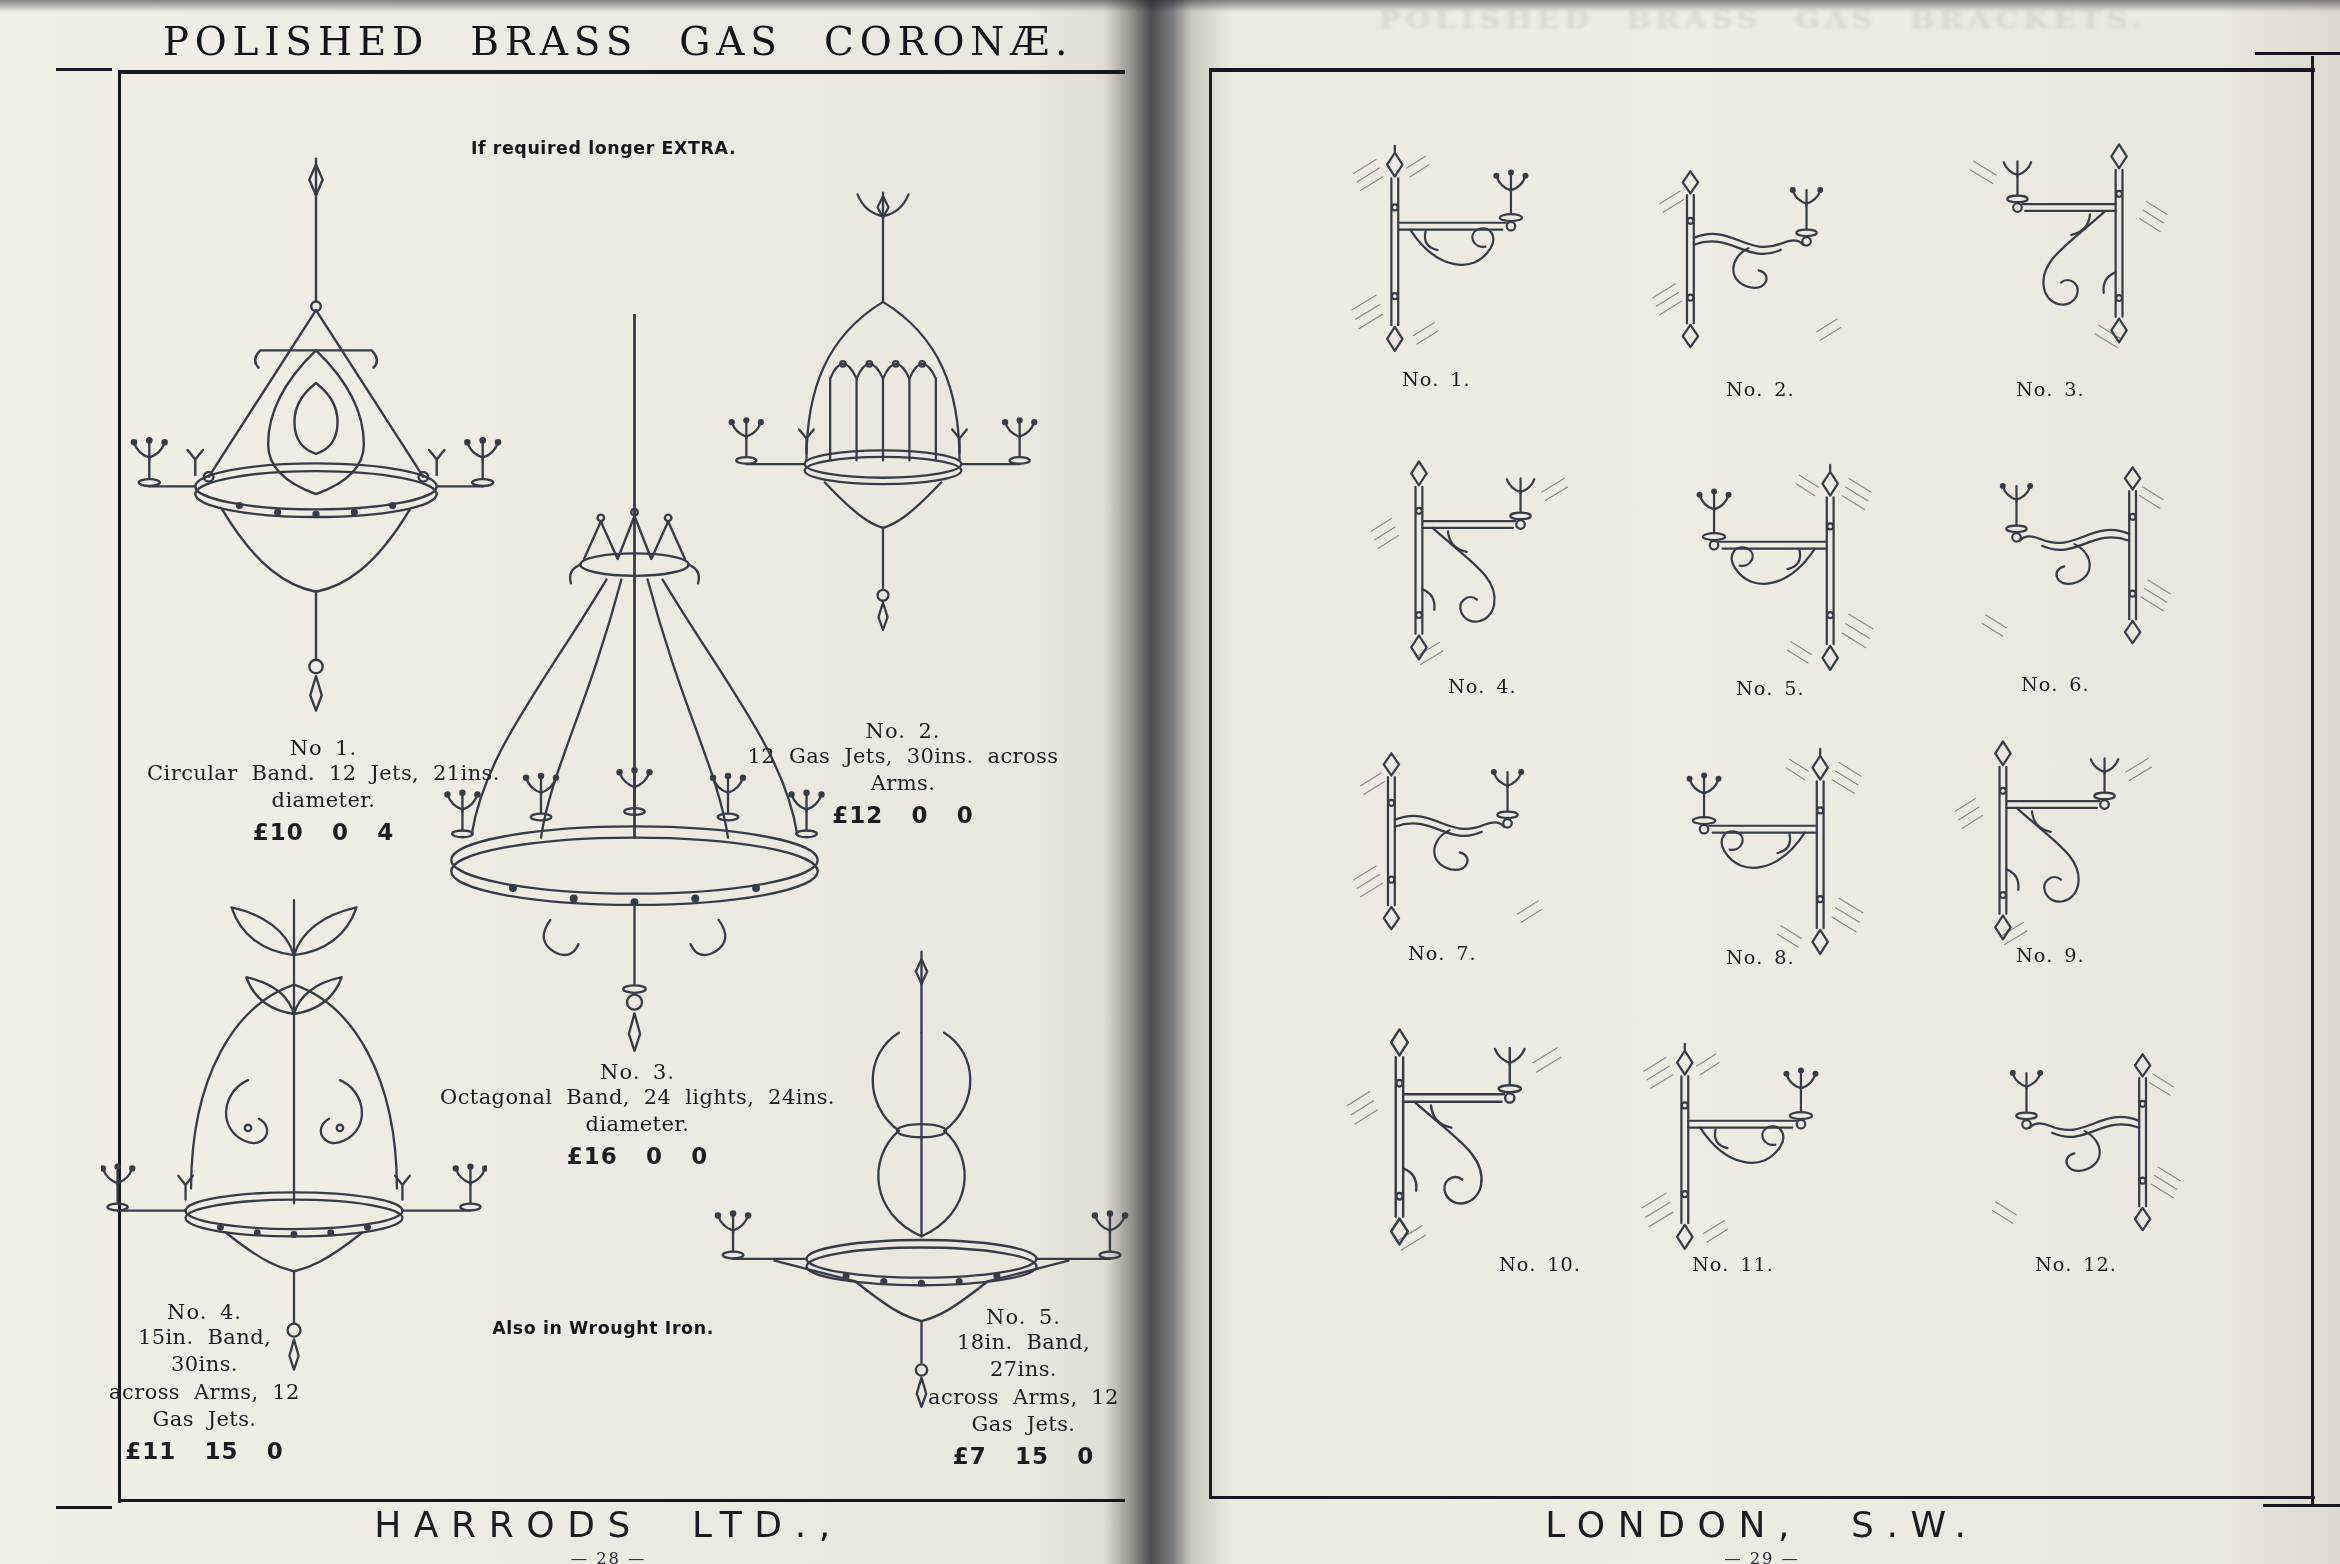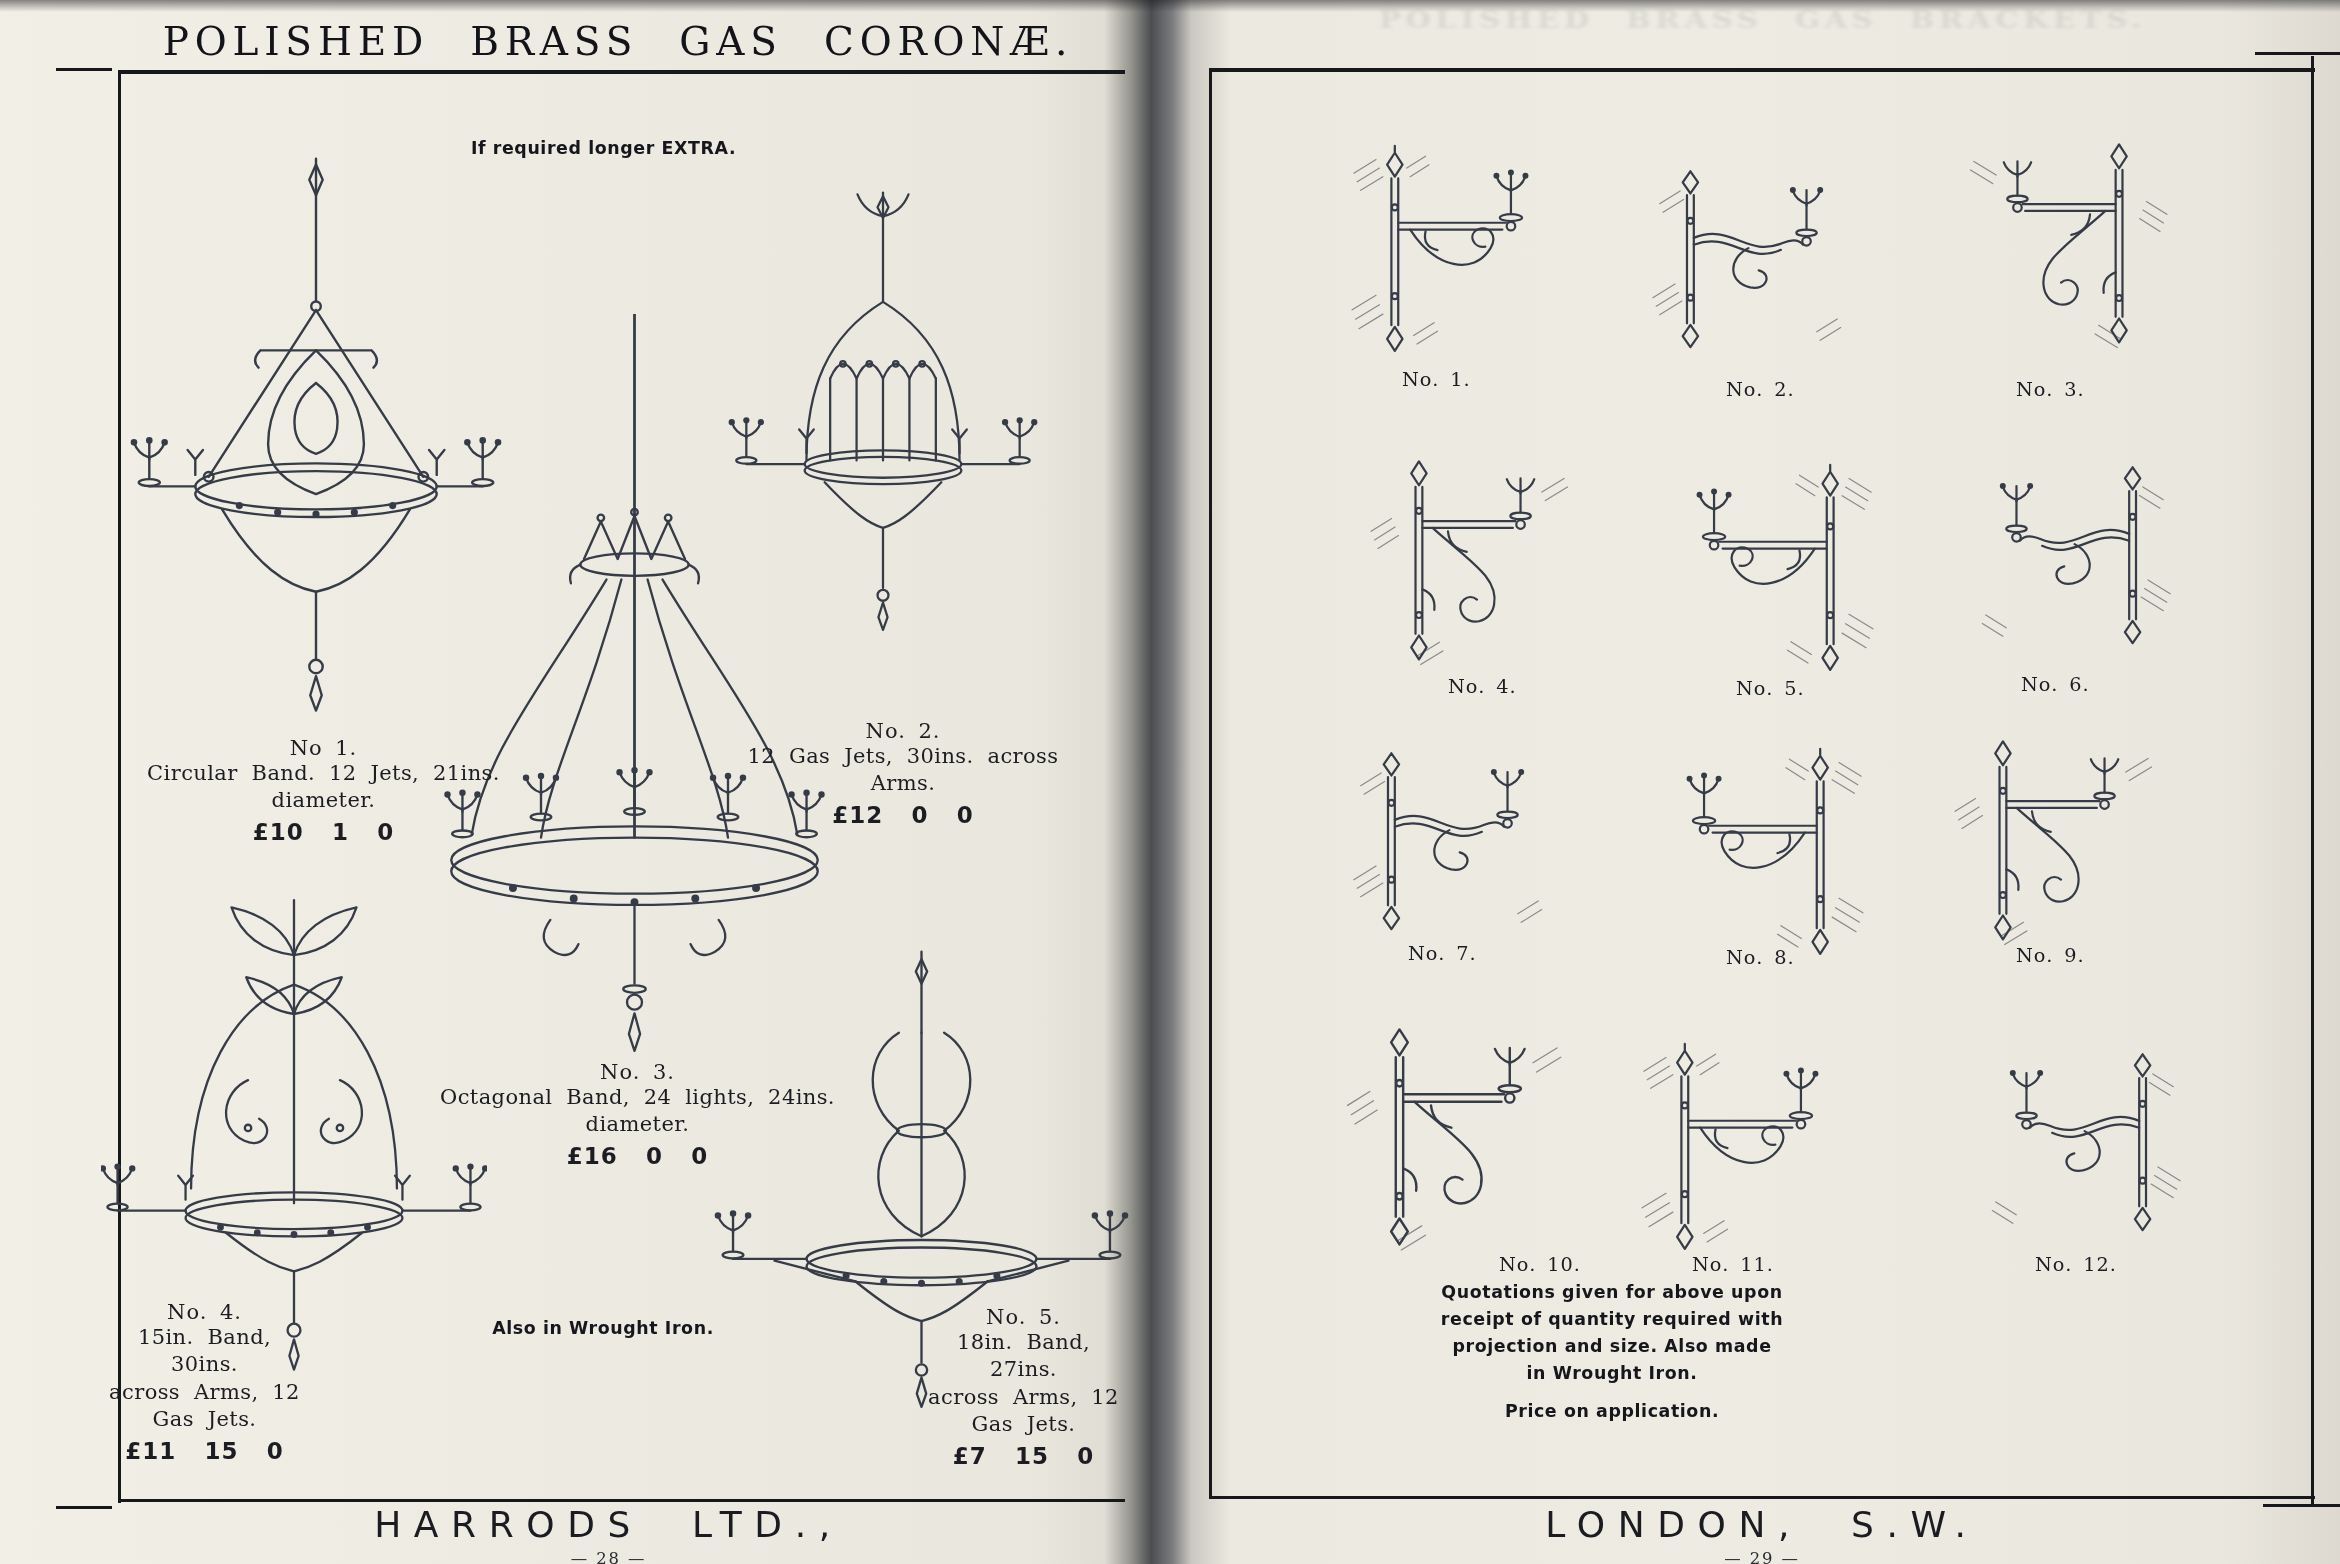--- a/index.html
+++ b/index.html
@@ -305,21 +305,21 @@
     </figure>
     <figure class="fig" style="left:714px;top:946px;width:415px;height:490px">
       <svg viewBox="0 0 440 520">
           <use href="#corona5"></use>
         </svg>
     </figure>
 
     <div class="caption" style="left:111px;top:736px;width:425px">
       <div class="cap-no">No 1.</div>
       <div class="cap-desc">Circular Band. 12 Jets, 21ins. diameter.</div>
-      <div class="cap-price">£10 1 0</div>
+      <div class="cap-price">£10 0 4</div>
     </div>
     <div class="caption" style="left:739px;top:719px;width:328px">
       <div class="cap-no">No. 2.</div>
       <div class="cap-desc">12 Gas Jets, 30ins. across Arms.</div>
       <div class="cap-price">£12 0 0</div>
     </div>
     <div class="caption" style="left:425px;top:1060px;width:425px">
       <div class="cap-no">No. 3.</div>
       <div class="cap-desc">Octagonal Band, 24 lights, 24ins. diameter.</div>
       <div class="cap-price">£16 0 0</div>
@@ -427,25 +427,18 @@
     <span class="blabel" style="left:1448px;top:666px">No. 4.</span>
     <span class="blabel" style="left:1736px;top:668px">No. 5.</span>
     <span class="blabel" style="left:2021px;top:664px">No. 6.</span>
     <span class="blabel" style="left:1408px;top:933px">No. 7.</span>
     <span class="blabel" style="left:1726px;top:937px">No. 8.</span>
     <span class="blabel" style="left:2016px;top:935px">No. 9.</span>
     <span class="blabel" style="left:1499px;top:1244px">No. 10.</span>
     <span class="blabel" style="left:1692px;top:1244px">No. 11.</span>
     <span class="blabel" style="left:2035px;top:1244px">No. 12.</span>
 
-    <div class="bold-note" style="left:1419px;top:1279px;width:386px">
-      <div>Quotations given for above upon</div>
-      <div>receipt of quantity required with</div>
-      <div>projection and size.  Also made</div>
-      <div>in Wrought Iron.</div>
-      <div style="margin-top:11.6px">Price on application.</div>
-    </div>
 
     <div class="footer-name" style="left:1207px;width:1110px;top:1504px">LONDON, S.W.</div>
     <div class="page-num" style="left:1207px;width:1110px;top:1549px">— 29 —</div>
   </div>
 </div>
 
 
 </body></html>

